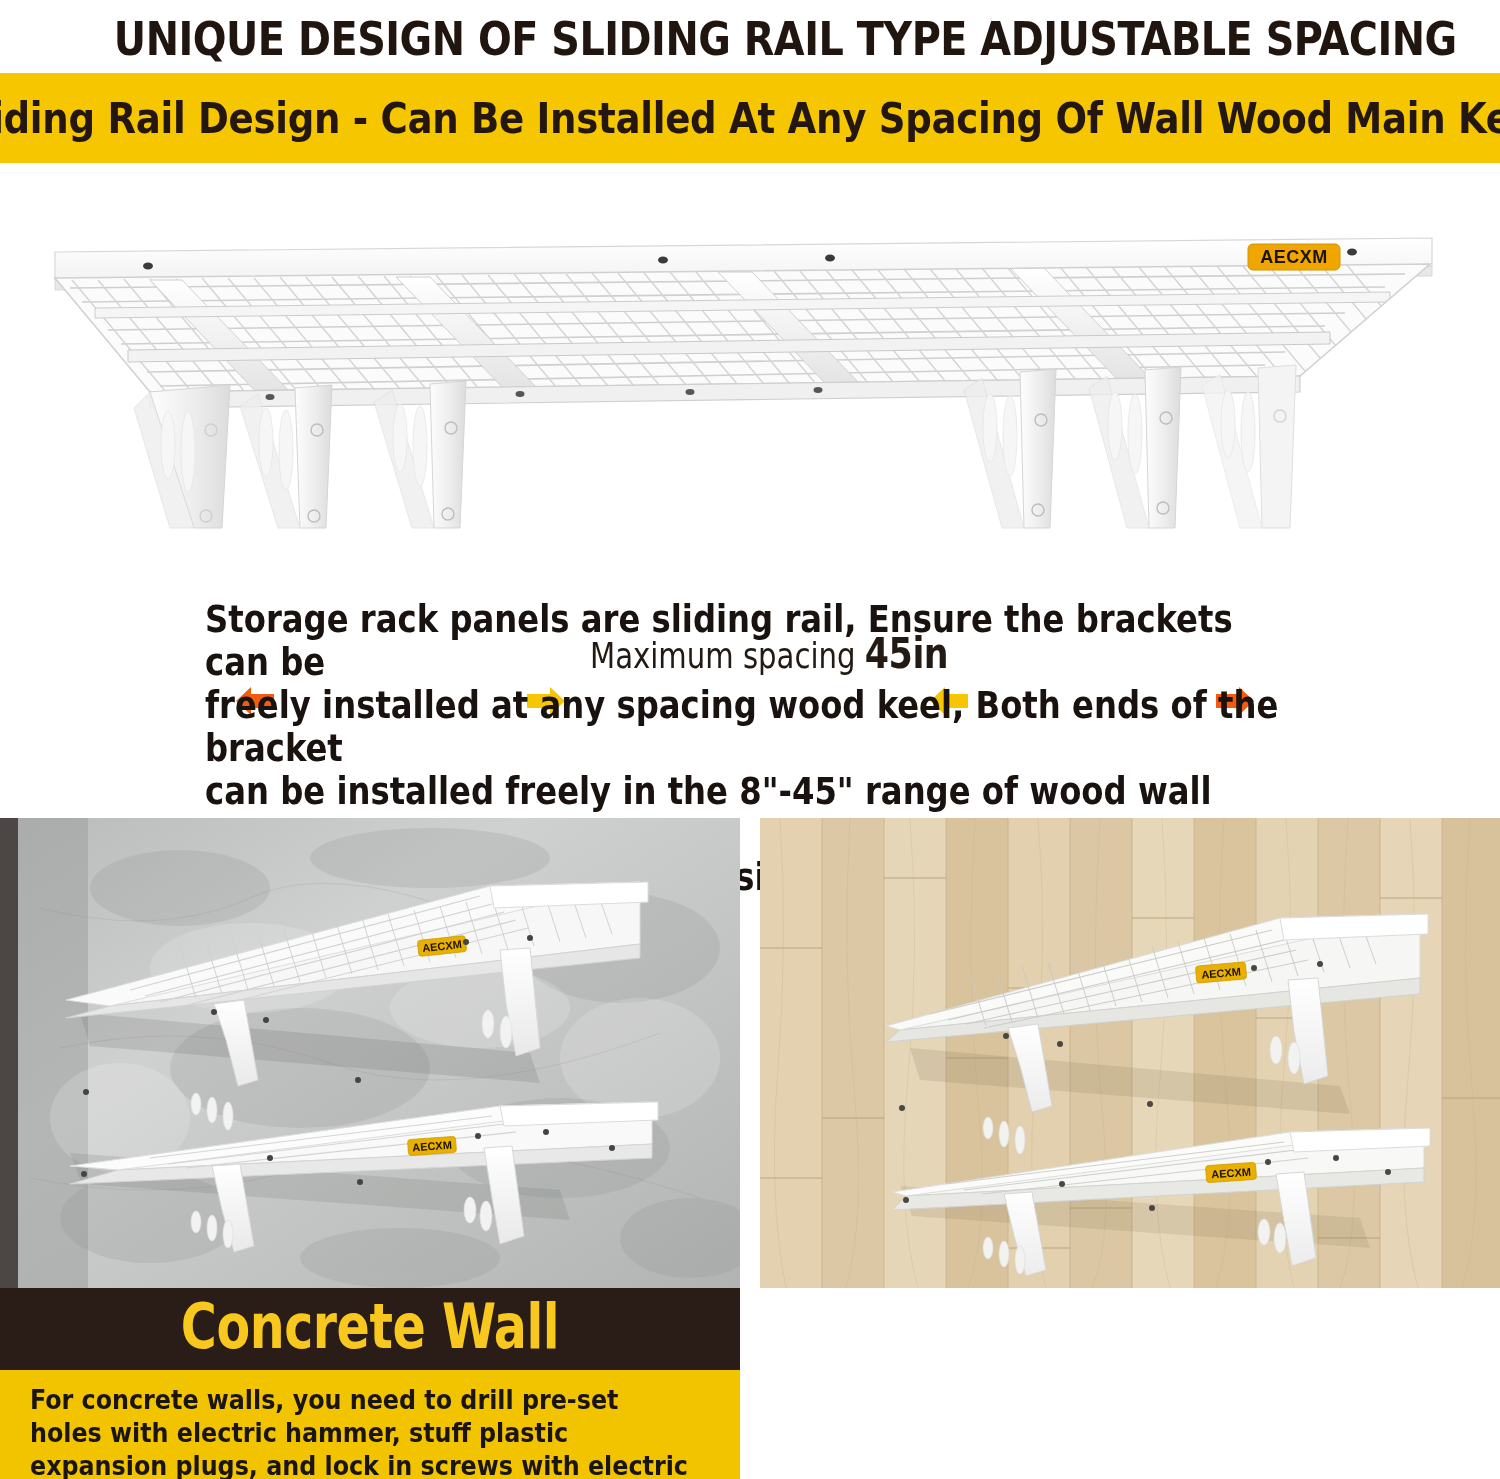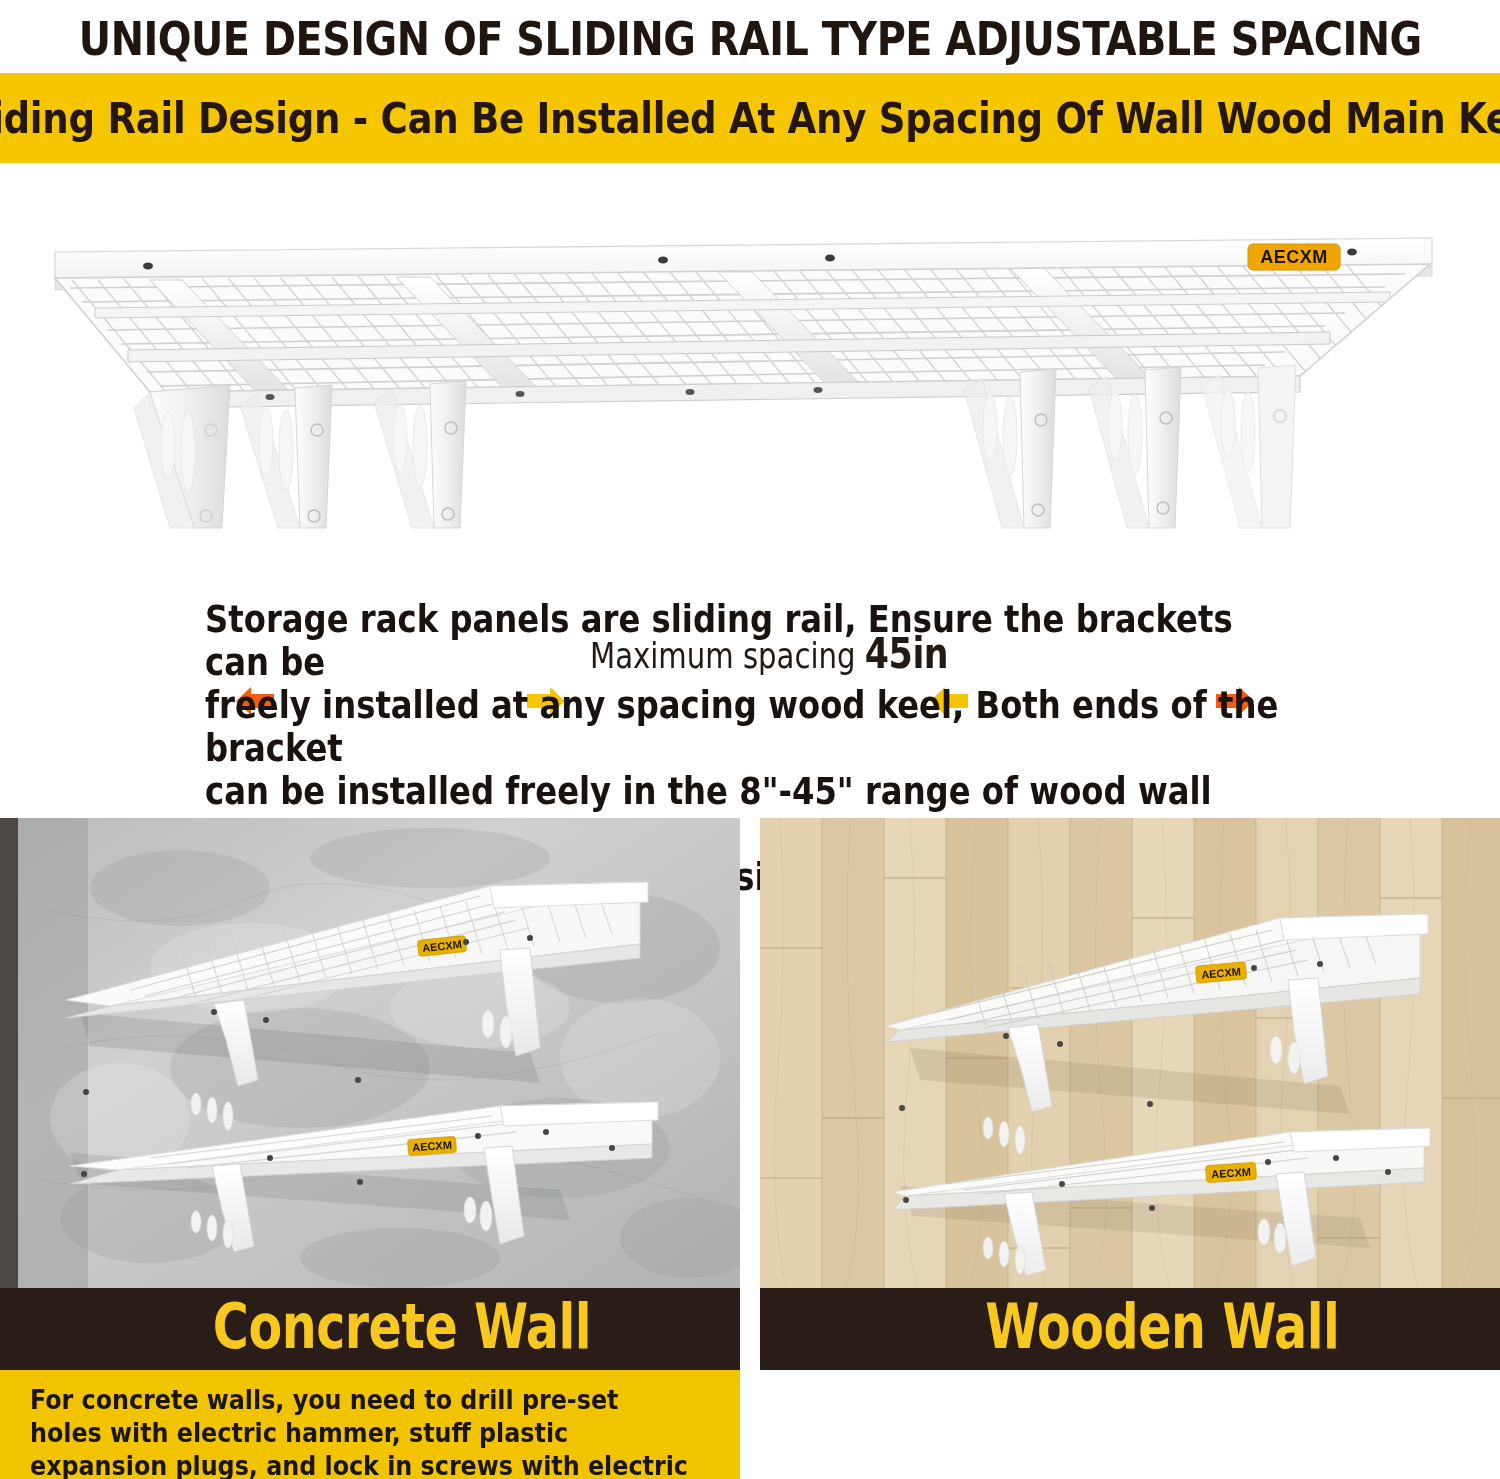--- a/index.html
+++ b/index.html
@@ -17,21 +17,21 @@
 
   
   .headline {
     position: absolute;
     top: 0;
     left: 0;
     width: 1500px;
     height: 70px;
     display: flex;
     align-items: center;
-    justify-content: center;
+    justify-content: flex-end;
   }
   .headline-text {
     font-family: "Liberation Sans Narrow", "DejaVu Sans Condensed", "Liberation Sans", sans-serif;
     font-weight: 700;
     font-size: 47px;
     letter-spacing: -0.5px;
     color: #211510;
     transform: scaleX(0.94);
     transform-origin: center center;
     white-space: nowrap;
@@ -142,21 +142,20 @@
 
   .caption-bar {
     position: absolute;
     top: 470px; left: 0;
     width: 740px;
     height: 82px;
     background: #2A1C17;
     display: flex;
     align-items: center;
     justify-content: center;
-    padding-left: 32px;
   }
   .caption-text {
     font-family: "Liberation Sans Narrow", "DejaVu Sans Condensed", "Liberation Sans", sans-serif;
     font-weight: 700;
     font-size: 62px;
     color: #F8C81E;
     letter-spacing: -0.5px;
     line-height: 1;
     transform: scaleX(0.88);
     transform-origin: center center;
@@ -730,18 +729,15 @@
             <circle cx="508" cy="344" r="3"></circle>
               <circle cx="576" cy="340" r="3"></circle>
             <circle cx="302" cy="366" r="3"></circle>
               <circle cx="146" cy="382" r="3"></circle>
             <circle cx="392" cy="390" r="3"></circle>
               <circle cx="628" cy="354" r="3"></circle>
           </g>
         </g>
       </svg>
     </div>
-    <div class="caption-bar">
-      <div class="caption-text">Wooden Wall</div>
-    </div>
   </div>
 
 </div>
 
 </body></html>

